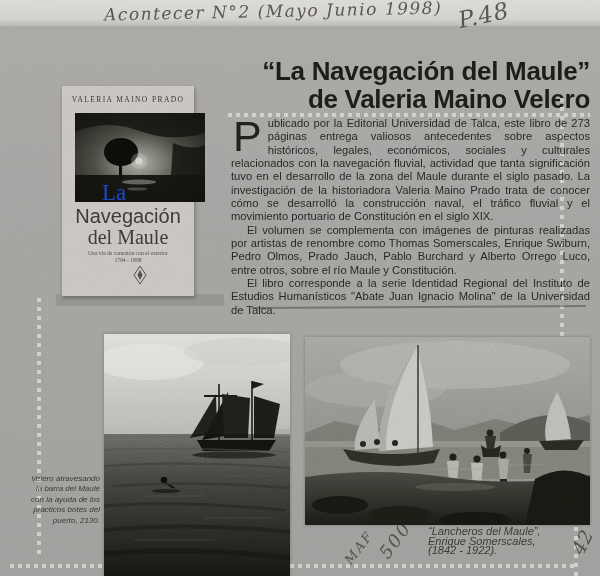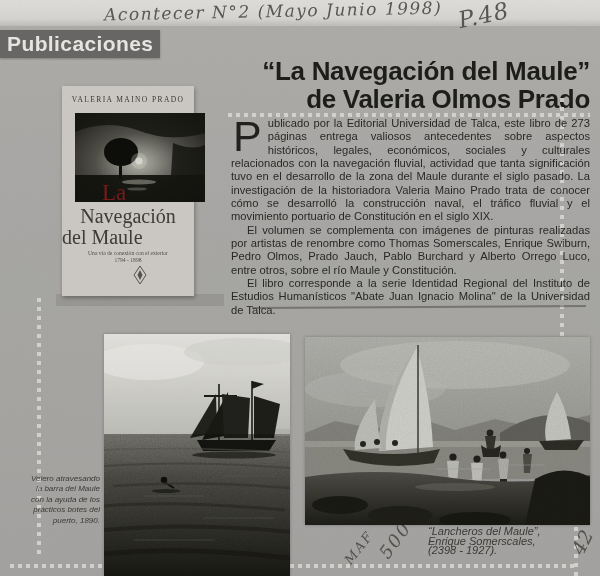--- a/index.html
+++ b/index.html
@@ -36,24 +36,24 @@
   .dot-bottom{left:10px;top:564px;width:566px;z-index:1;}
   .dot-rb{left:574px;top:518px;height:58px;}
   
   .cover{position:absolute;left:62px;top:86px;width:132px;height:210px;background:#d8d5cf;
          box-shadow:1px 2px 4px rgba(0,0,0,.3);z-index:2;}
   .cover-shadow{position:absolute;left:56px;top:294px;width:168px;height:12px;background:#a2a19d;}
   .cover-author{position:absolute;top:9px;left:0;width:100%;text-align:center;
          font-family:"Liberation Serif",serif;font-size:7.5px;letter-spacing:1.4px;color:#3c3b38;}
   .cover-painting{position:absolute;left:13px;top:27px;width:130px;height:89px;}
   .cover-la{position:absolute;left:40px;top:94px;font-family:"Liberation Serif",serif;
-         font-size:23px;color:#7f1d1d;}
+         font-size:23px;color:#1d4ed8;}
   .cover-t1{position:absolute;top:119px;left:0;width:100%;text-align:center;
-         font-family:Liberation Serif, serif;font-size:20px;color:#42403d;}
-  .cover-t2{position:absolute;top:140px;left:0;width:100%;text-align:left;
+         font-family:Liberation Sans, sans-serif;font-size:20px;color:#42403d;}
+  .cover-t2{position:absolute;top:140px;left:0;width:100%;text-align:center;
          font-family:"Liberation Serif",serif;font-size:20px;color:#42403d;}
   .cover-sub{position:absolute;top:164px;left:0;width:100%;text-align:center;
          font-size:5.6px;line-height:7px;color:#585550;font-family:"Liberation Serif",serif;}
   .cover-logo{position:absolute;top:180px;left:71px;}
   
   .body-text{position:absolute;left:231px;top:117px;width:359px;font-size:11.2px;
          line-height:13.35px;text-align:justify;color:#2b2b29;}
   .body-text p{margin:0;}
   .body-text p.ind{text-indent:16px;}
   .dropcap{float:left;font-size:43px;line-height:34px;padding:2px 6px 0 2px;color:#242422;}
@@ -72,25 +72,24 @@
 </style>
 </head>
 <body>
 
 <div class="page">
 
   <div class="top-strip"></div>
   <div class="hw hw-top">Acontecer N°2 (Mayo Junio 1998)</div>
   <div class="hw hw-page">P.48</div>
 
-  <div class="badge">Publicaciones</div>
 
   <h1 class="title">
     <span>“La Navegación del Maule”</span>
-    <span>de Valeria Olmos Prado</span>
+    <span>de Valeria Maino Velero</span>
   </h1>
 
   <div class="doth dot-title"></div>
   <div class="dotv dot-right"></div>
   <div class="dotv dot-left"></div>
   <div class="doth dot-bottom"></div>
   <div class="dotv dot-rb"></div>
 
   <div class="cover-shadow"></div>
   <div class="cover">
@@ -242,25 +241,25 @@
     </g>
     <path d="M0,140 Q70,130 140,140 T285,138 L285,188 L0,188 Z" fill="url(#rpFg)"></path>
     <ellipse cx="35" cy="168" rx="28" ry="9" fill="#1e1e18"></ellipse>
     <ellipse cx="95" cy="178" rx="32" ry="9" fill="#23231c"></ellipse>
     <ellipse cx="170" cy="183" rx="36" ry="8" fill="#1c1c16"></ellipse>
     <path d="M230,142 Q258,126 285,140 L285,188 L220,188 Z" fill="#1f1f18"></path>
     <ellipse cx="150" cy="150" rx="40" ry="4" fill="#8e8e84" opacity="0.35"></ellipse>
     <rect width="285" height="188" filter="url(#grain2)" opacity="0.12"></rect>
   </svg>
 
-  <div class="cap-left">Velero atravesando la barra del Maule con la ayuda de los prácticos botes del puerto, 1890.</div>
+  <div class="cap-left">Velero atravesando la barra del Maule con la ayuda de los prácticos botes del puerto, 2130.</div>
   <div class="cap-right">
     <div>“Lancheros del Maule”,</div>
     <div>Enrique Somerscales,</div>
-    <div>(2398 - 1927).</div>
+    <div>(1842 - 1922).</div>
   </div>
 
   <div class="hw hw-maf">MAF</div>
   <div class="hw hw-num">5004</div>
   <div class="hw hw-42">42</div>
 
   <svg class="noise" width="600" height="576" viewBox="0 0 600 576">
     <filter id="pageNoise" x="0%" y="0%" width="100%" height="100%">
       <feTurbulence type="fractalNoise" baseFrequency="0.9" numOctaves="2" stitchTiles="stitch"></feTurbulence>
       <feColorMatrix type="matrix" values="0 0 0 0 0  0 0 0 0 0  0 0 0 0 0  0.8 0.8 0.8 0 0"></feColorMatrix>

